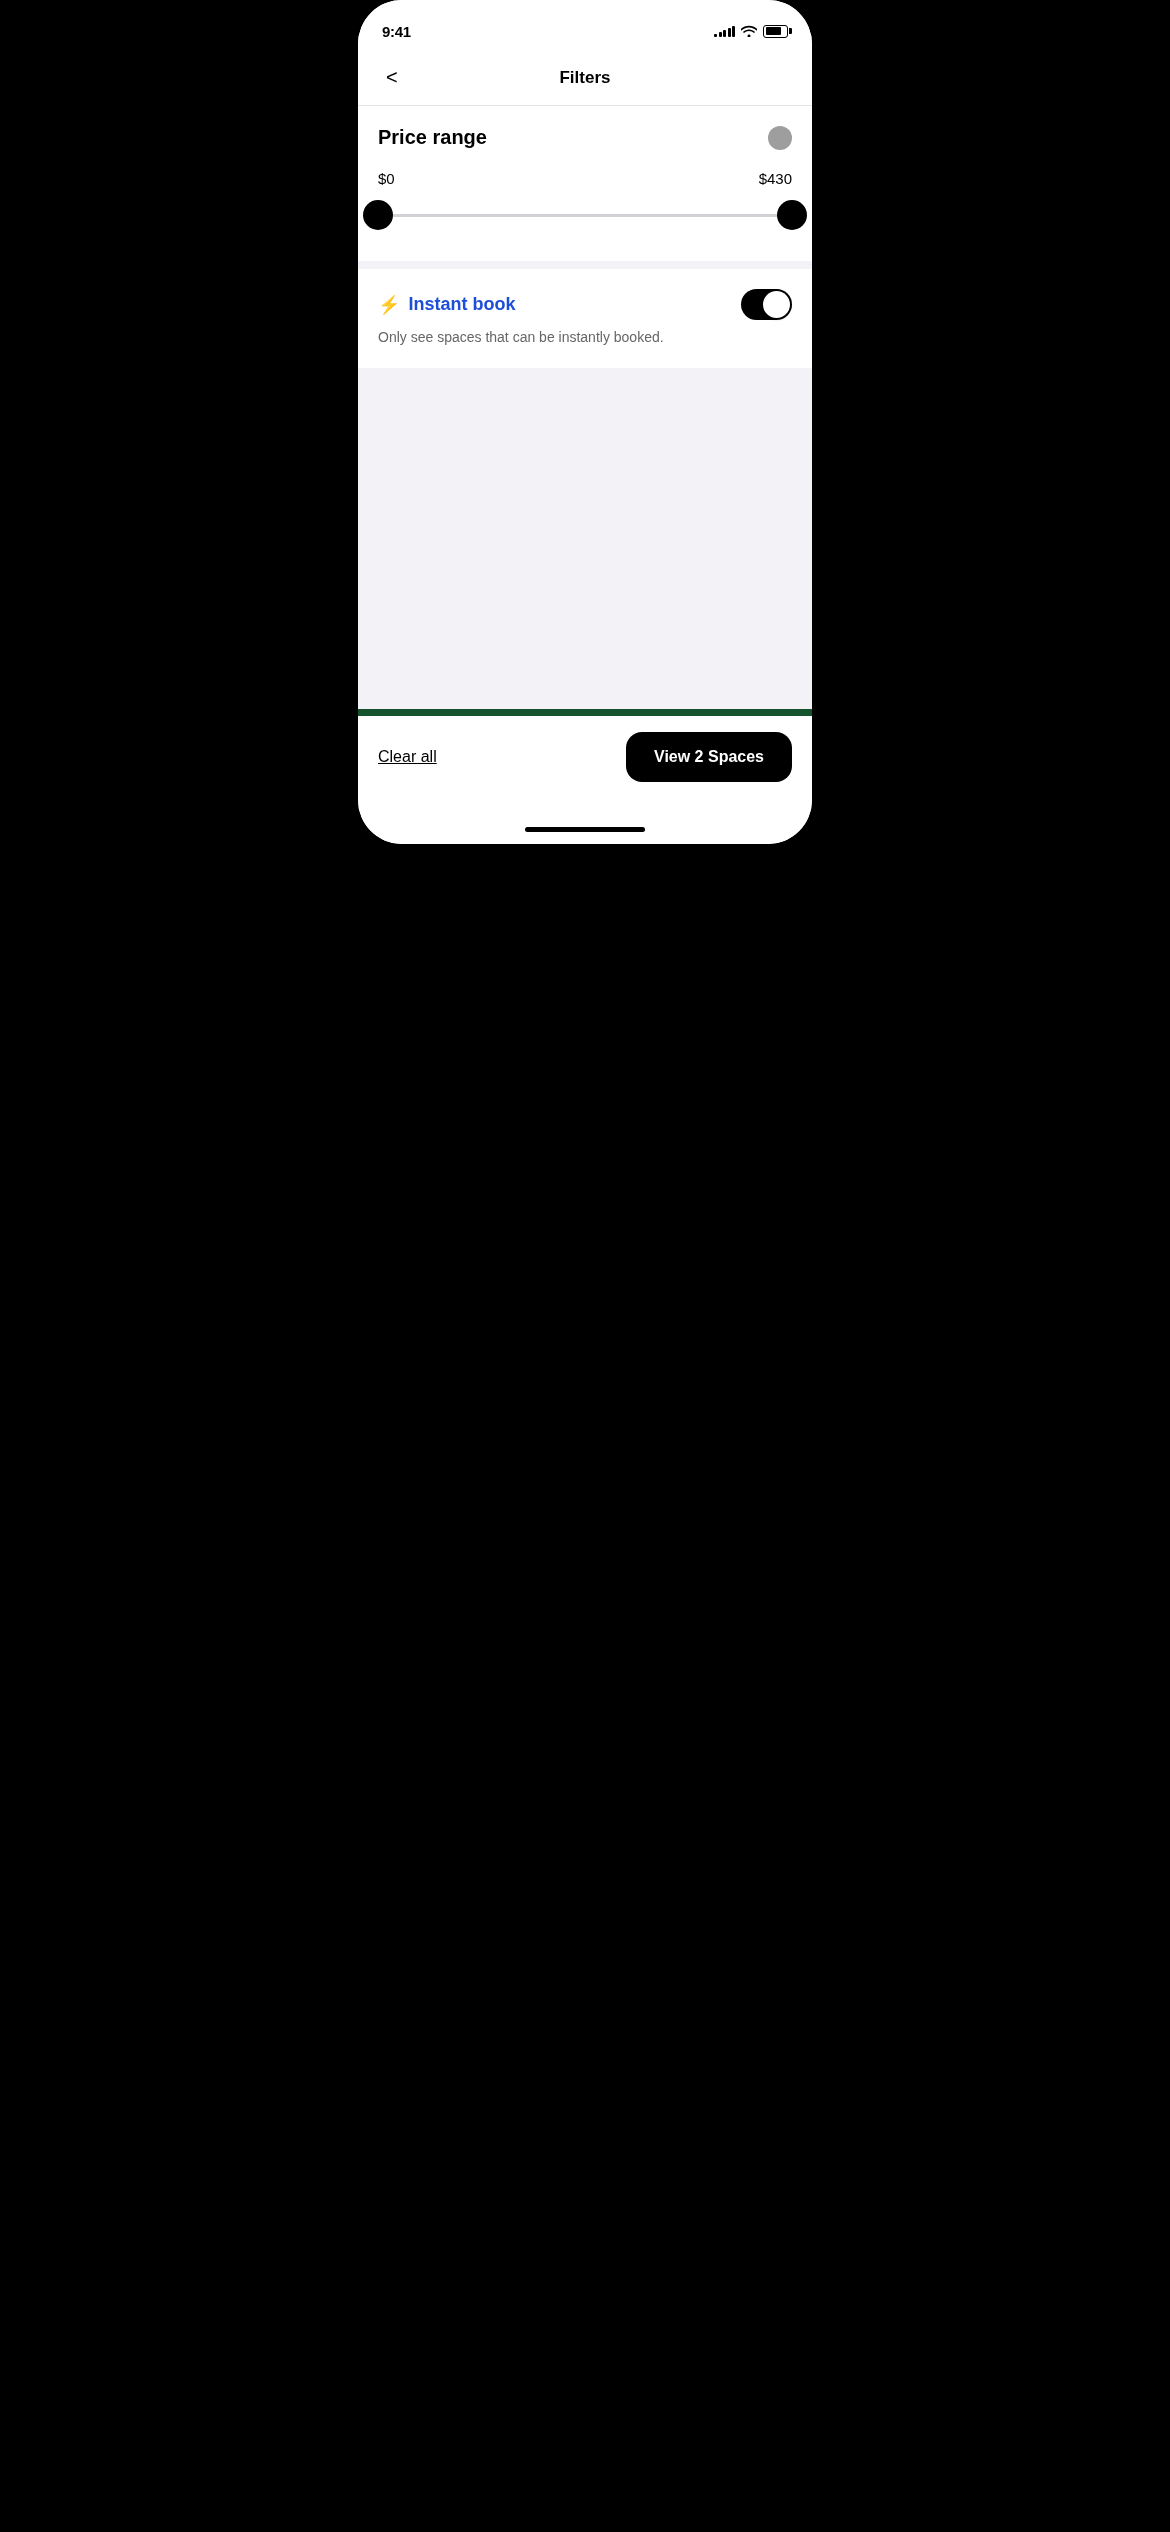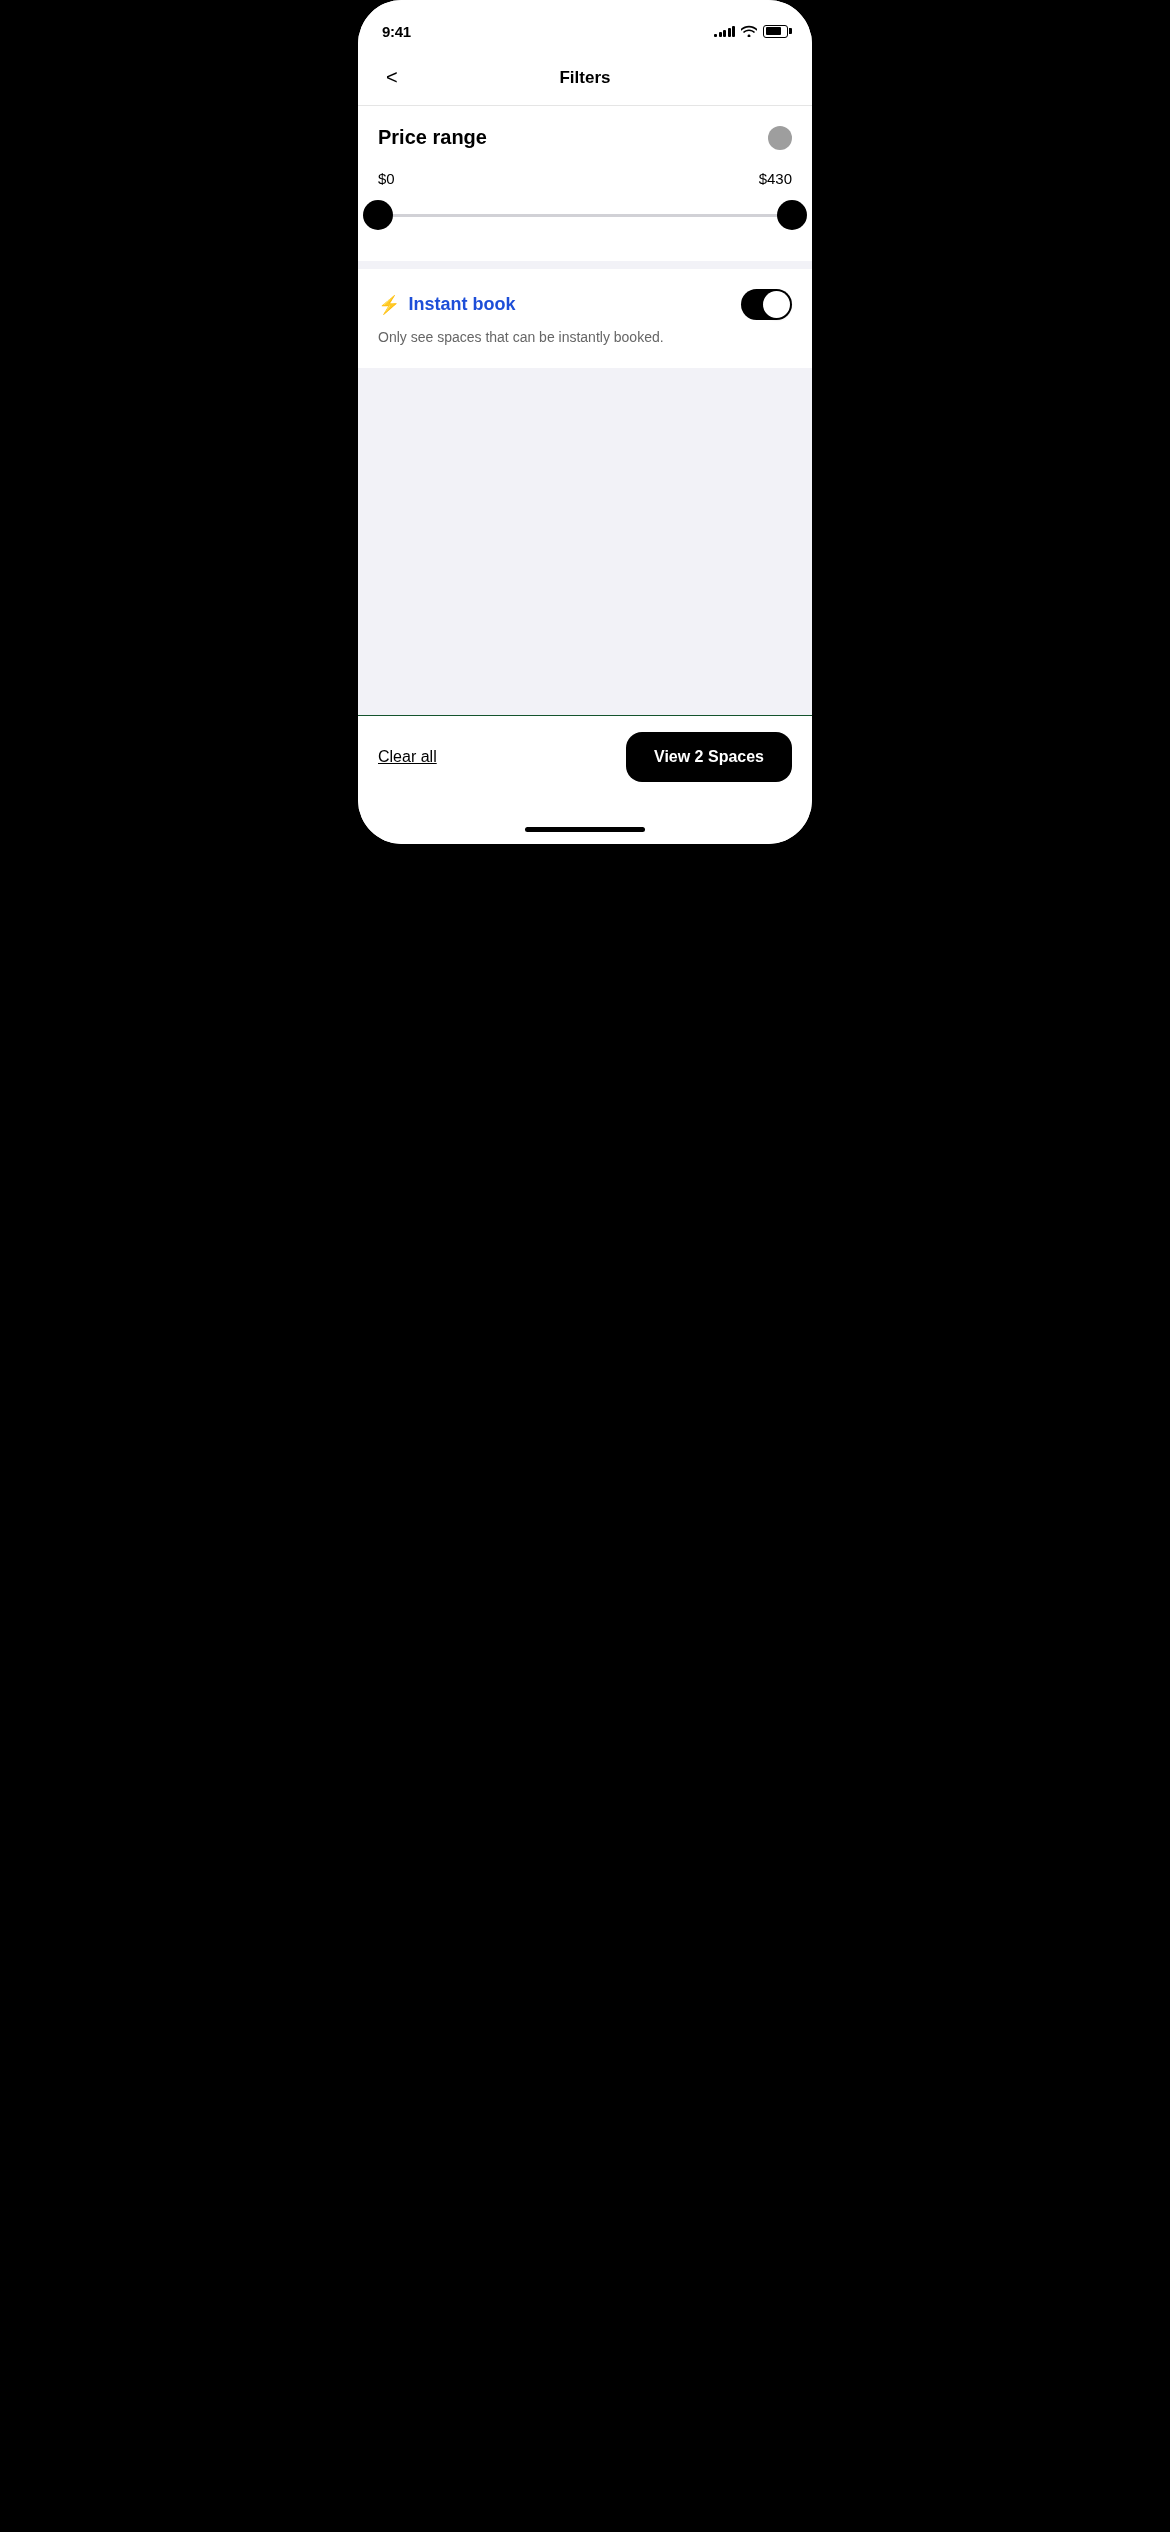--- a/index.html
+++ b/index.html
@@ -321,21 +321,21 @@
       border-radius: 50%;
     }
 
     
     .bottom-bar {
       background: #fff;
       padding: 16px 20px 32px;
       display: flex;
       align-items: center;
       justify-content: space-between;
-      border-top: 1px solid #14532d;
+      border-top: 7px solid #14532d;
       flex-shrink: 0;
     }
 
     .clear-all-btn {
       font-size: 16px;
       font-weight: 500;
       color: #000;
       text-decoration: underline;
       cursor: pointer;
       background: none;

